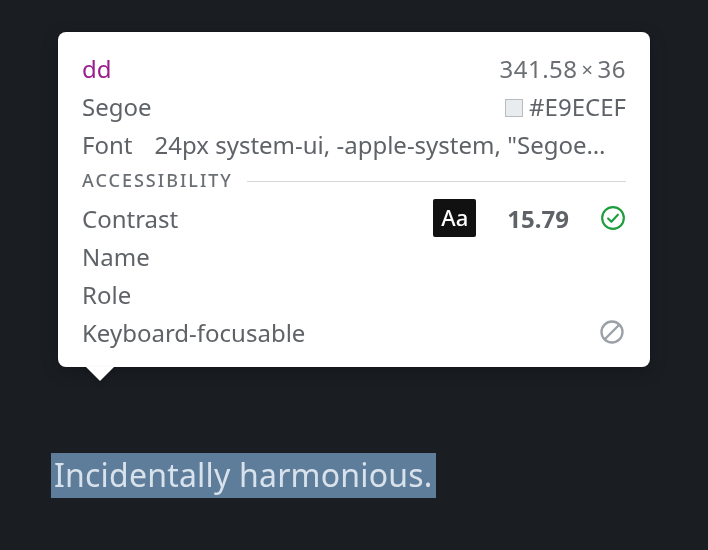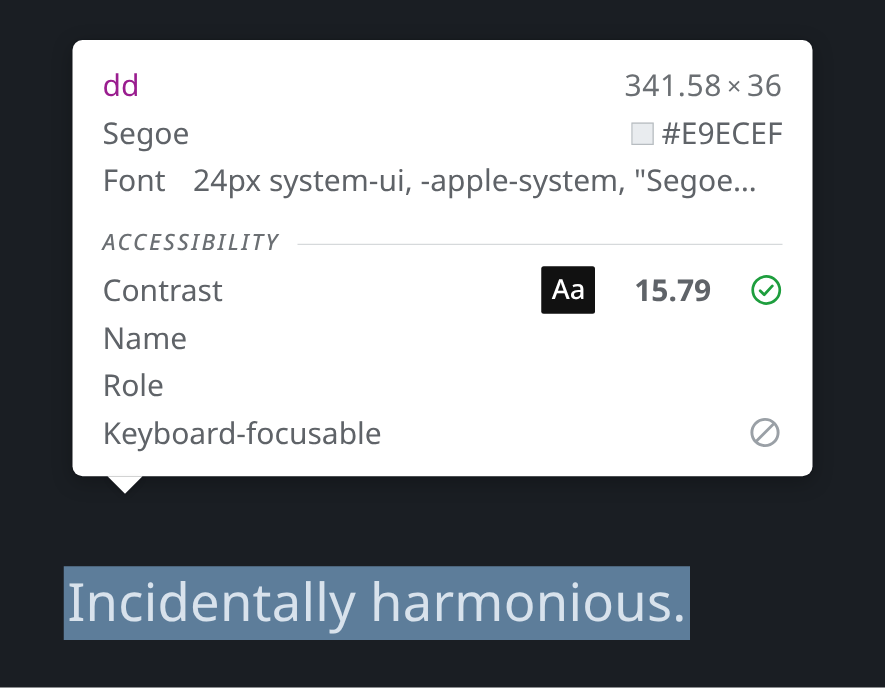--- a/index.html
+++ b/index.html
@@ -87,23 +87,22 @@
     font-size: 24px;
     white-space: nowrap;
     overflow: hidden;
     text-overflow: ellipsis;
     flex: 1 1 auto;
   }
   .section {
     display: flex;
     align-items: center;
     gap: 14px;
-    margin-top: 18px;
+    margin-top: 4px;
     margin-bottom: 4px;
-    font-style: italic;
   }
   .section-title {
     color: #6b6f73;
     font-size: 18px;
     letter-spacing: 2px;
     font-weight: 500;
   }
   .section-rule {
     flex: 1 1 auto;
     height: 1px;
@@ -136,21 +135,21 @@
   .icon-none {
     width: 28px; height: 28px;
     display: inline-flex;
     align-items: center; justify-content: center;
   }
   .icon-none svg { width: 28px; height: 28px; }
   .highlighted {
     position: absolute;
     left: 51px;
     top: 453px;
-    font-size: 42px;
+    font-size: 32px;
     color: #d8e2ec;
     background: #5d7d9a;
     padding: 0 3px 2px 3px;
     letter-spacing: 0.2px;
   }
 </style>
 </head>
 <body>
 
 <div class="tooltip">

